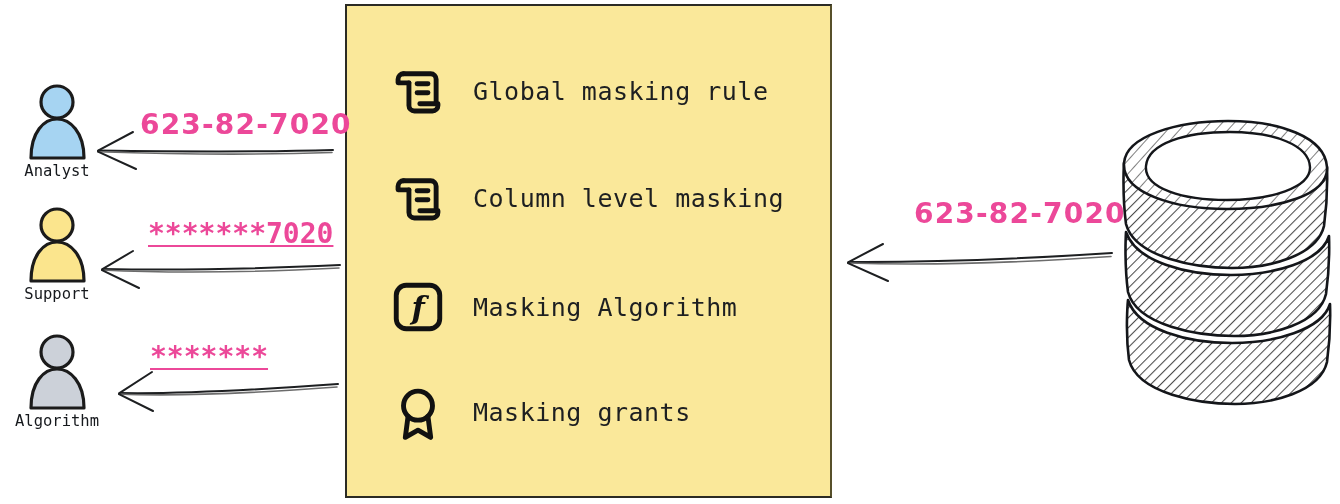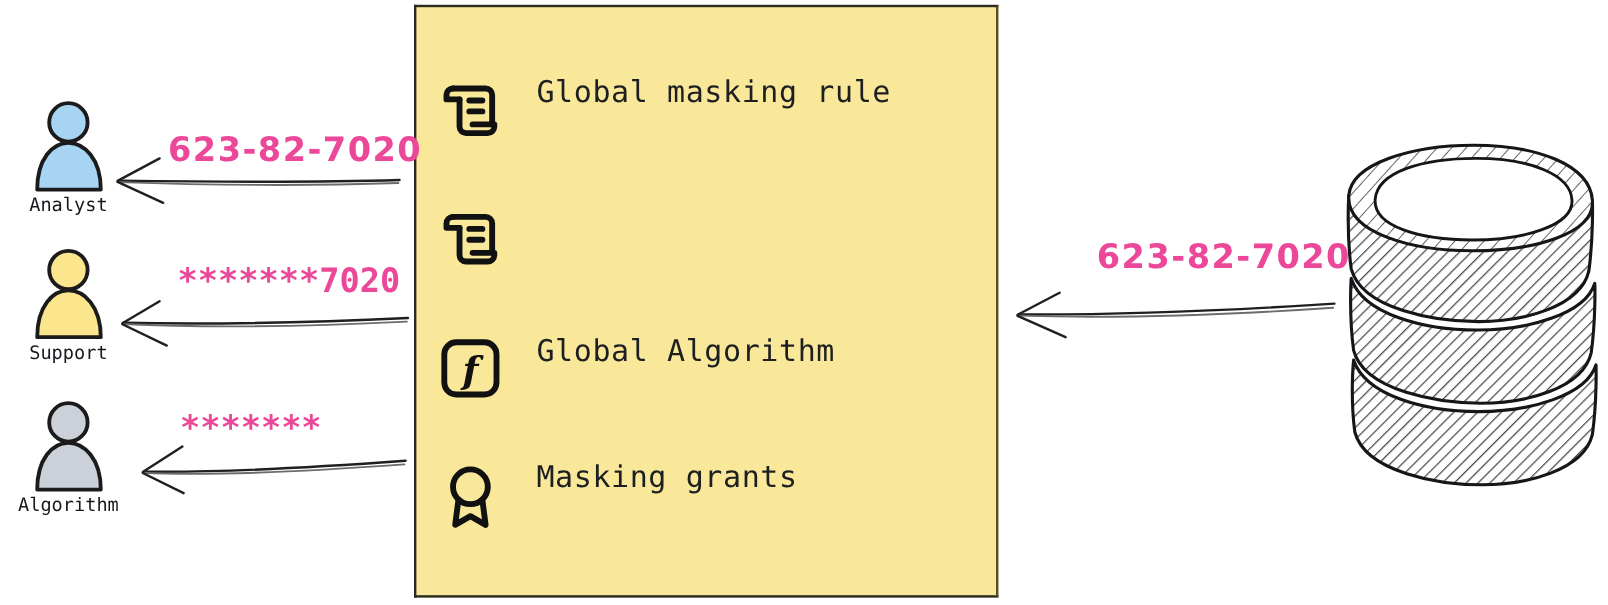--- a/index.html
+++ b/index.html
@@ -51,22 +51,22 @@
     width: 487px;
     height: 494px;
     background: #fae89a;
     box-sizing: border-box;
     border: 2.5px solid #2b2b24;
     border-right-color: #57502a;
   }
   .panel-row {
     position: absolute;
     display: flex;
-    align-items: flex-start;
-    left: 16px;
+    align-items: center;
+    left: 42px;
   }
   .panel-row .row-icon {
     width: 58px;
     height: 58px;
     flex: 0 0 58px;
     display: block;
   }
   .panel-row .row-label {
     font-family: "DejaVu Sans Mono", "Liberation Mono", monospace;
     font-size: 25px;
@@ -83,20 +83,21 @@
     font-weight: 700;
     font-size: 28px;
     color: #ec4899;
     letter-spacing: 1.2px;
     white-space: nowrap;
   }
   .arrow-label.mono {
     font-family: "DejaVu Sans Mono", "Liberation Mono", monospace;
     font-weight: 700;
     letter-spacing: 0px;
+    text-decoration: underline;
   }
 
   svg.overlay {
     position: absolute;
     left: 0; top: 0;
     width: 1340px;
     height: 504px;
     pointer-events: none;
   }
 </style>
@@ -185,28 +186,29 @@
     <div class="panel-row" style="top:163px;">
       <svg class="row-icon" viewBox="0 0 64 64">
         <g fill="none" stroke="#111111" stroke-width="5.4" stroke-linecap="round" stroke-linejoin="round">
           <path d="M16 13 h30 a6 6 0 0 1 6 6 v26"></path>
           <path d="M16 13 a6 6 0 0 0 -6 6 v4 h12"></path>
           <path d="M22 23 v25 a6 6 0 0 0 6 6 h20 a6 6 0 0 0 6 -6 v-2 h-20"></path>
           <path d="M31 24 h12"></path>
           <path d="M31 34 h12"></path>
         </g>
       </svg>
+      <span class="row-label">Column level masking</span>
     </div>
 
     <div class="panel-row" style="top:272px;">
       <svg class="row-icon" viewBox="0 0 64 64">
         <rect x="8" y="8" width="48" height="48" rx="11" ry="11" fill="none" stroke="#111111" stroke-width="5.4"></rect>
         <text x="32" y="45" text-anchor="middle" font-family="DejaVu Serif, Liberation Serif, serif" font-size="34" font-style="italic" font-weight="700" fill="#111111">f</text>
       </svg>
-      <span class="row-label">Global Algorithm</span>
+      <span class="row-label">Masking Algorithm</span>
     </div>
 
     <div class="panel-row" style="top:377px;">
       <svg class="row-icon" viewBox="0 0 64 64">
         <circle cx="32" cy="25" r="16" fill="none" stroke="#111111" stroke-width="5.4"></circle>
         <path d="M21 37 L18 60 L32 52 L46 60 L43 37" fill="none" stroke="#111111" stroke-width="5.4" stroke-linejoin="round" stroke-linecap="round"></path>
       </svg>
       <span class="row-label">Masking grants</span>
     </div>
   </div>

